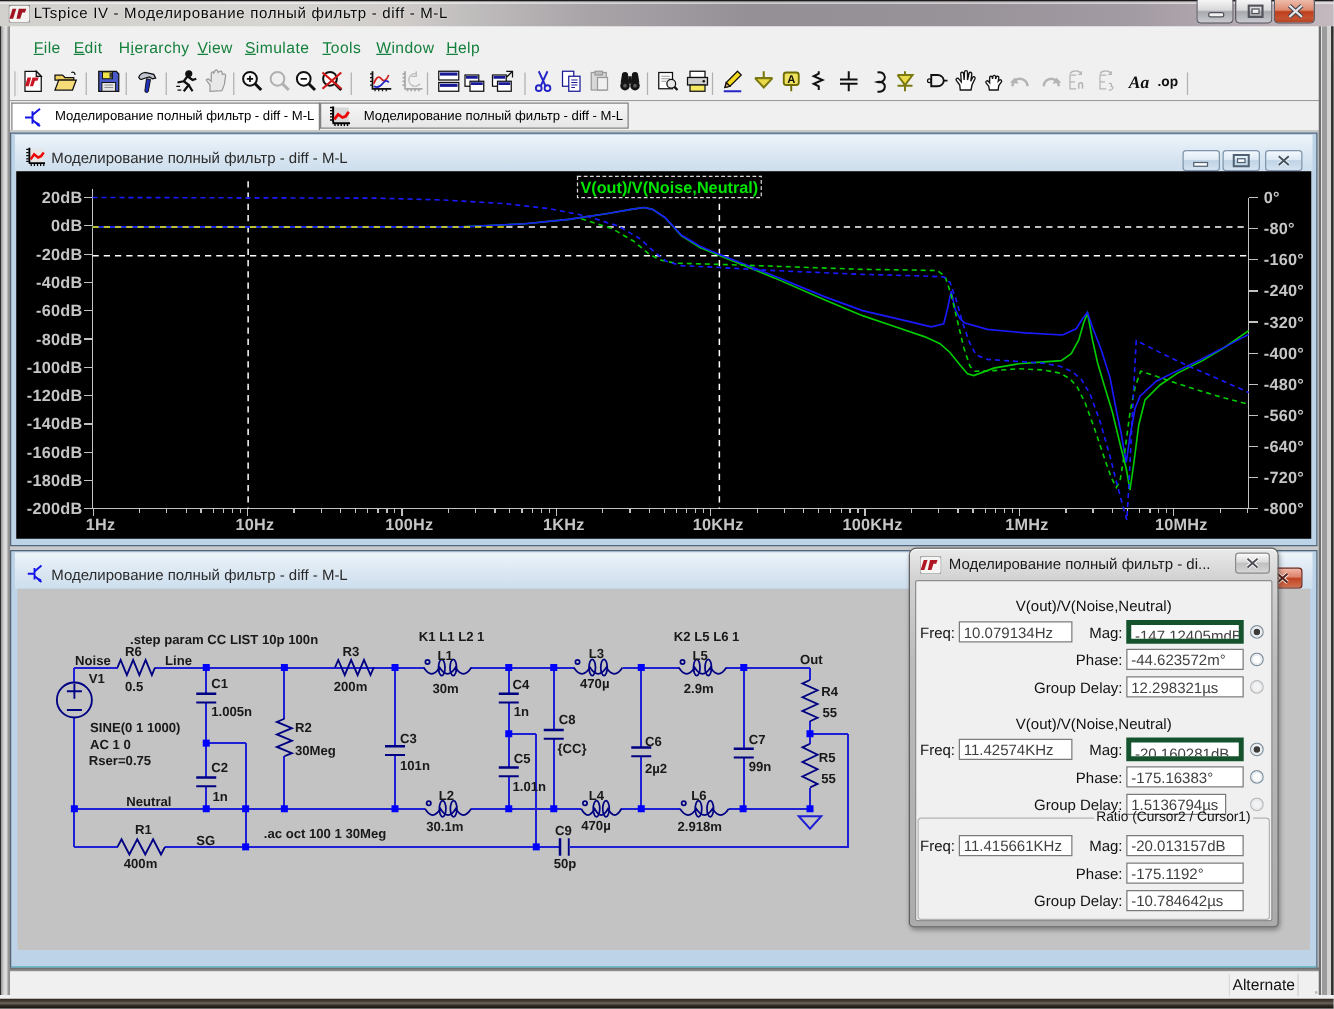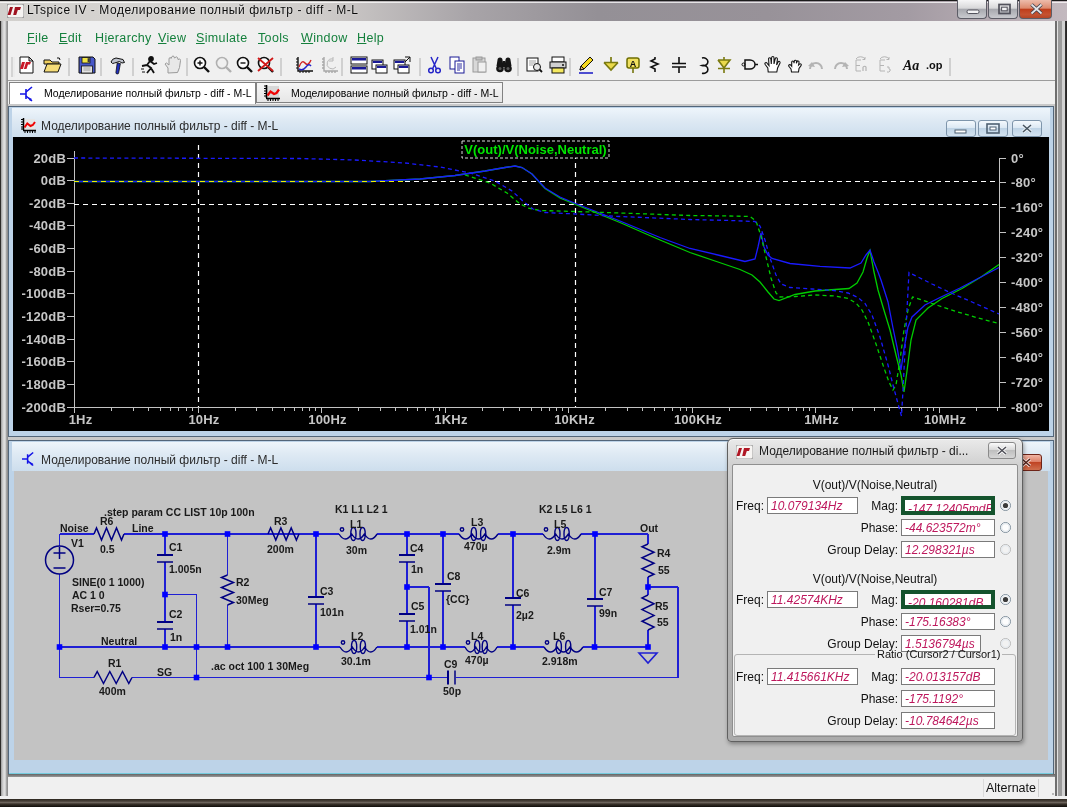--- a/index.html
+++ b/index.html
@@ -43,21 +43,21 @@
   
   #statusbar{left:1px;top:777px;width:1065px;height:22px;background:#f0f0f0;}
   #statusbar .alt{position:absolute;right:30px;top:4px;font-size:12.5px;color:#111;text-align:right;}
   #bottomstrip{left:0;top:799px;width:1067px;height:8px;background:linear-gradient(180deg,#2a241d 0%,#4e463e 30%,#6e665e 45%,#3a332b 62%,#100d0a 100%);}
   
   #lborder{left:0;top:21px;width:8px;height:775px;
     background:linear-gradient(90deg,#2e2c2a 0,#2e2c2a 1px,#9a9a9a 1px,#d3d3d3 3px,#e2e2e2 5px,#8f8f8f 7px,#8f8f8f 8px);}
   #rborder{left:1055px;top:21px;width:12px;height:775px;
     background:linear-gradient(90deg,#6e6e6e 0px,#6e6e6e 2px,#e2e2e2 2px,#e2e2e2 3px,#9c9c9c 3px,#9c9c9c 7px,#d2d2d2 7px,#d2d2d2 10px,#383838 10px,#242220 12px);}
   .fld{position:absolute;height:17px;box-sizing:border-box;background:#fff;border:1px solid #7a7a7a;
-       font-size:12px;color:#be185d;padding:1px 0 0 3px;white-space:nowrap;overflow:hidden;font-style:italic;}
+       font-size:12px;color:#404040;padding:1px 0 0 3px;white-space:nowrap;overflow:hidden;}
   .fld.sel{border:4px solid #14532d;height:19px;padding-top:2px;}
 </style></head>
 <body>
 <div class="abs" id="titlebar">
     <div class="hl"></div>
   </div>
 <div class="abs" id="titletext"><b style="font-weight:normal">LTspice IV - Моделирование полный фильтр - diff - M-L</b></div>
 <svg class="abs" style="left:7px;top:4px" width="17" height="14" viewBox="0 0 17 14">
  <rect x="0" y="0" width="17" height="14" rx="2" fill="#f5f3f1" stroke="#888"></rect>
  <path d="M3 3 h3 l-2.5 8 h-3 z" fill="#a01320"></path>

